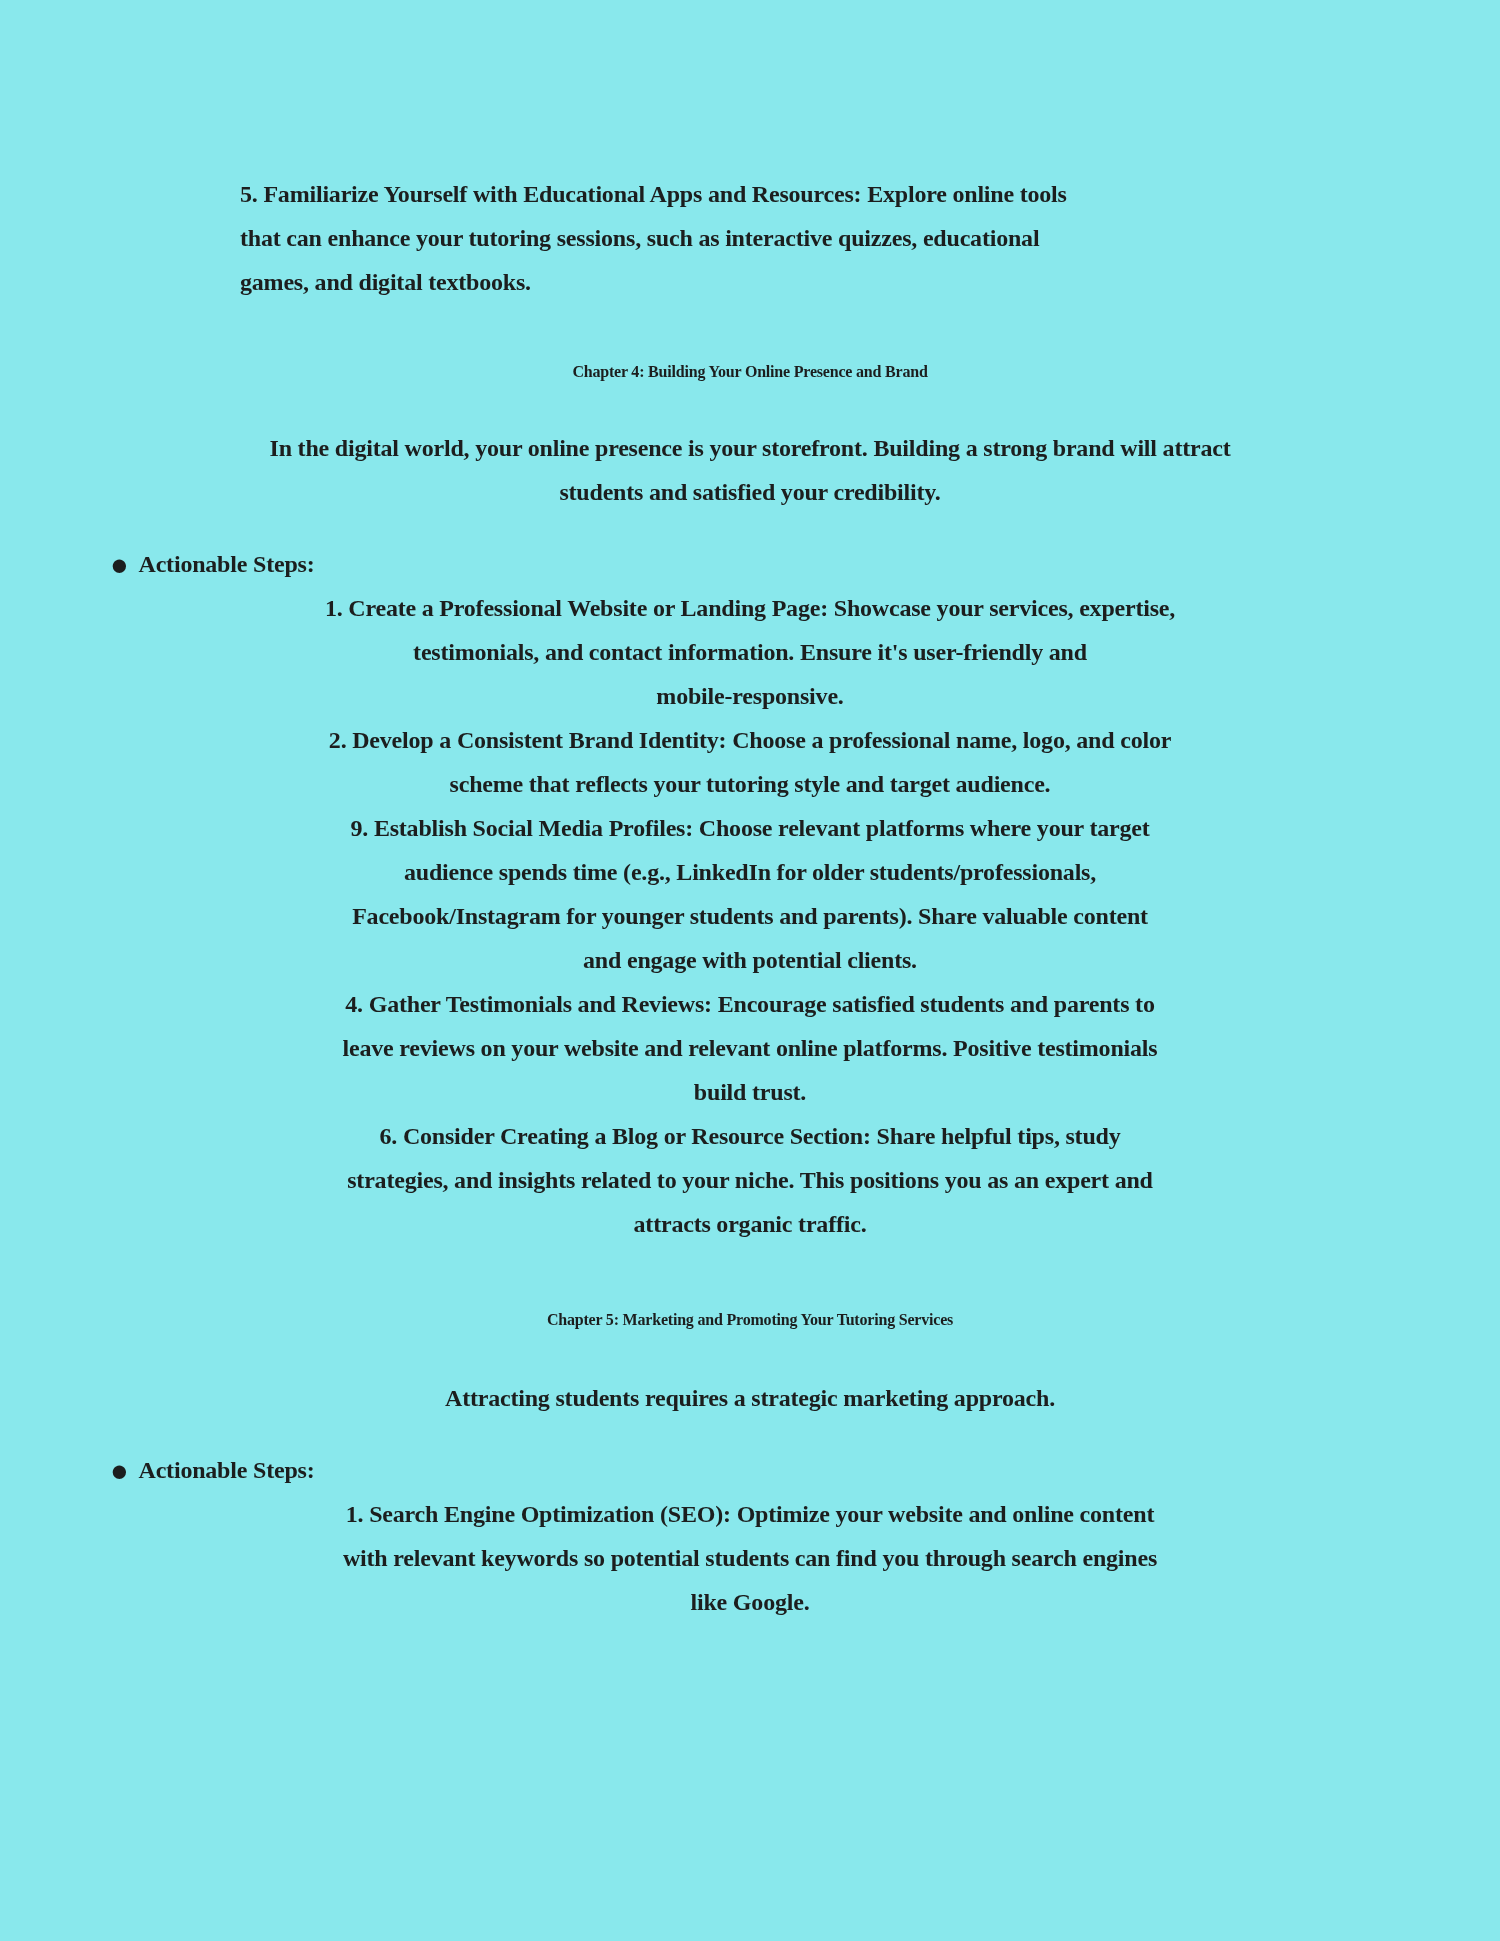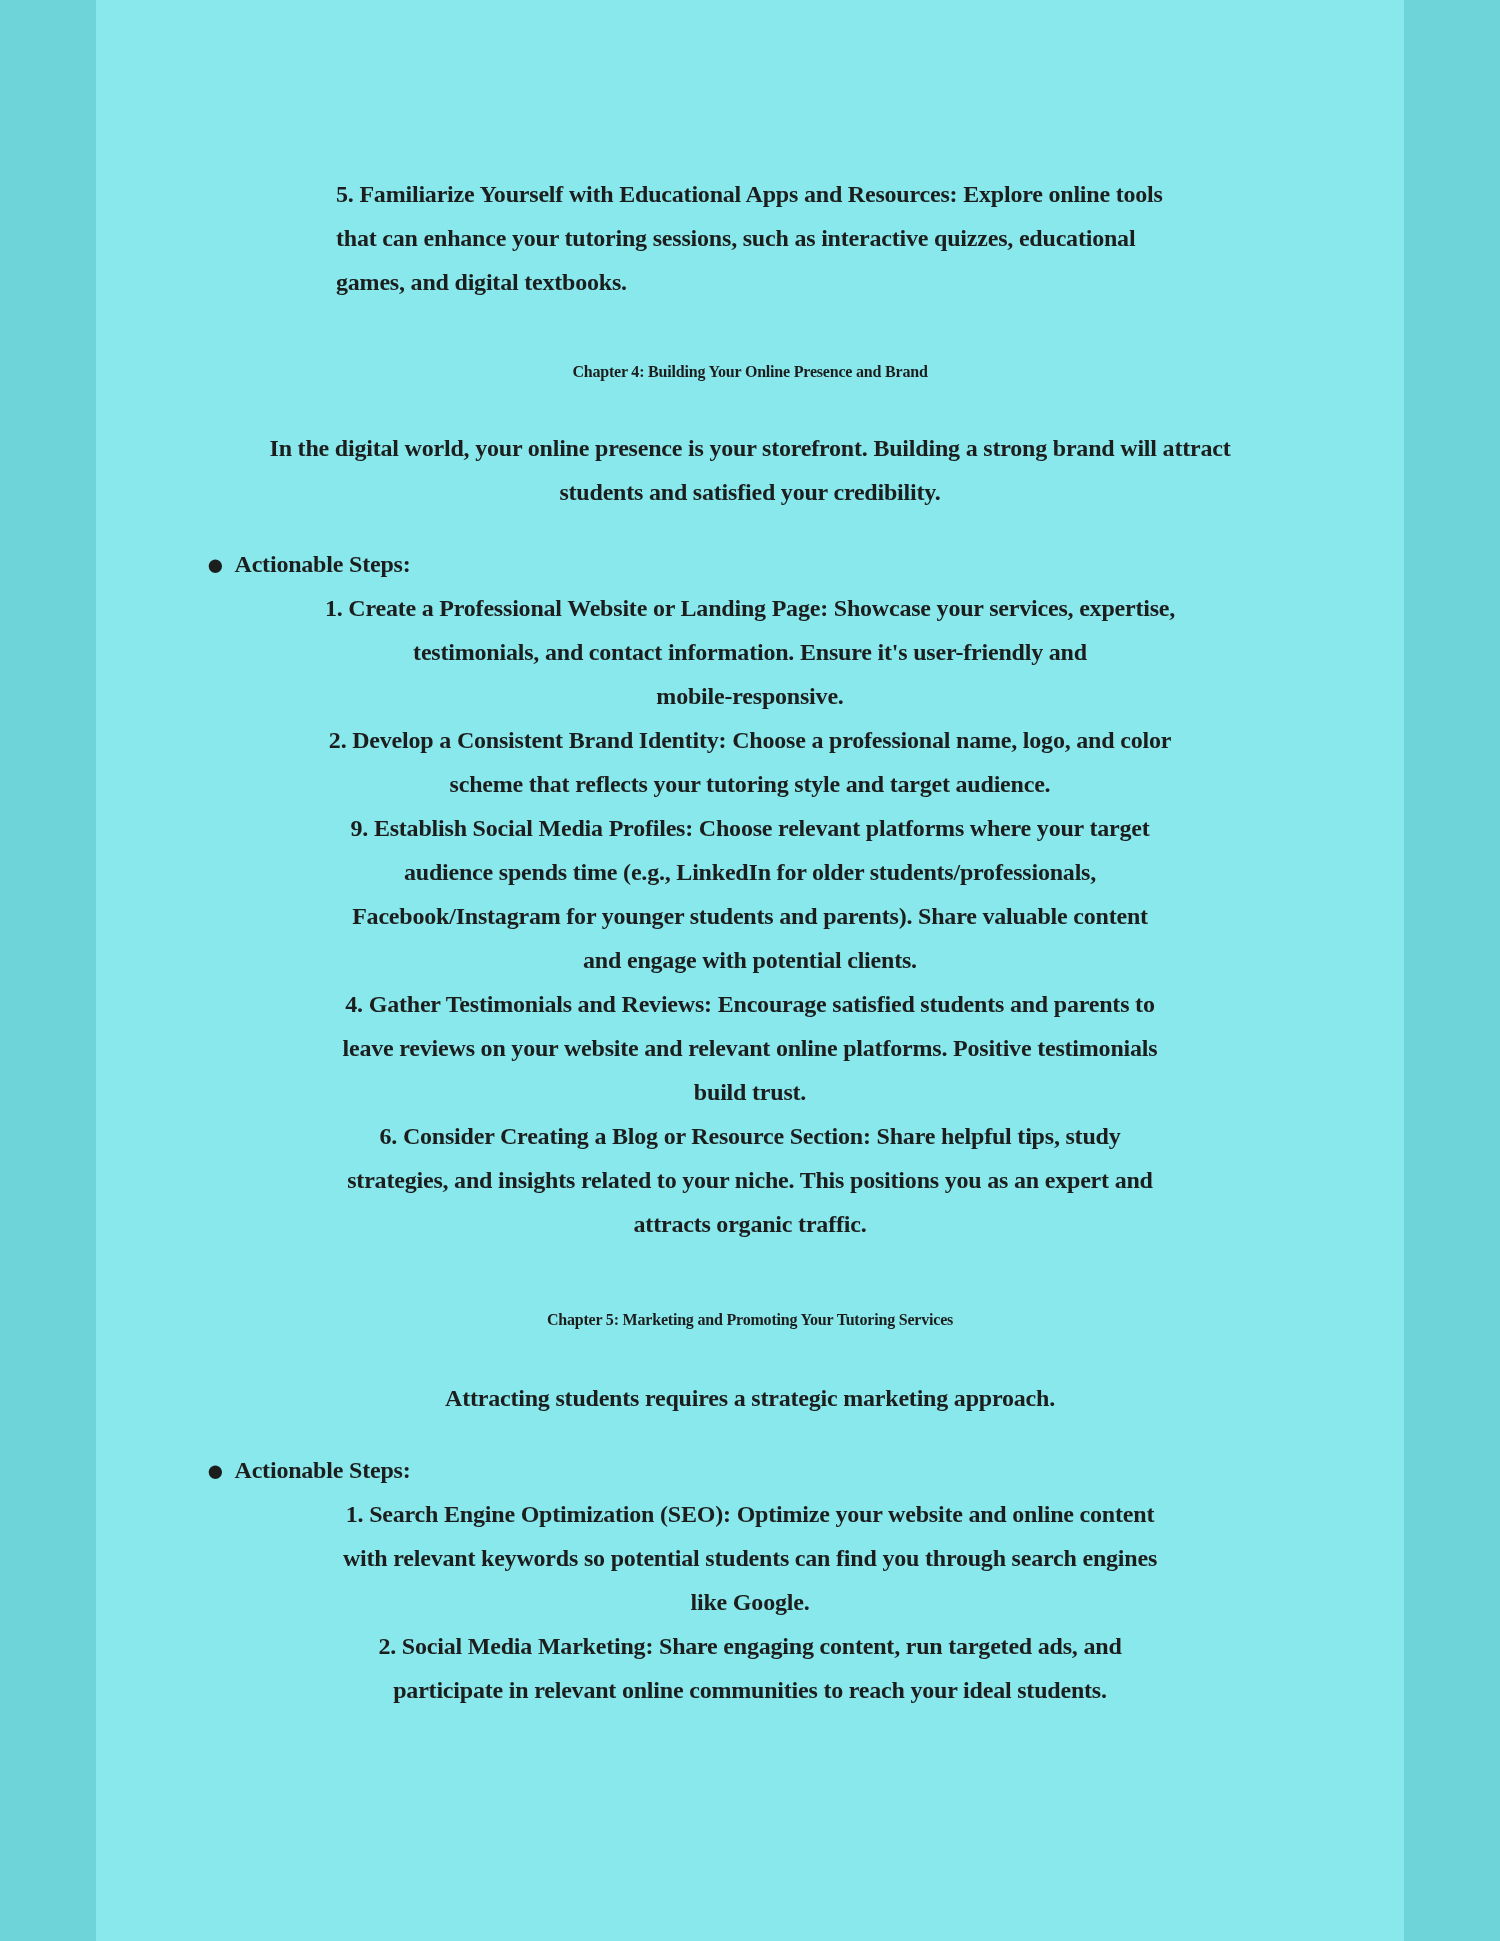--- a/index.html
+++ b/index.html
@@ -2,21 +2,21 @@
 <html><head>
 <meta charset="utf-8">
 <style>
   html, body {
     margin: 0;
     padding: 0;
     background: #6fd4da;
   }
   .page {
     position: relative;
-    width: 1308px;
+    width: 1500px;
     height: 1941px;
     margin: 0 auto;
     background: #89e8ec;
     box-sizing: border-box;
     padding: 172px 110px 0 110px;
     font-family: "Liberation Serif", serif;
     font-weight: bold;
     font-size: 24px;
     line-height: 44px;
     color: #1c1e1e;
@@ -98,16 +98,14 @@
 
   <div class="lines intro ch5">Attracting students requires a strategic marketing approach.</div>
 
   <div class="steps-heading">
     <span class="bullet">●</span><span>Actionable Steps:</span>
   </div>
 
   <div class="lines step">1. Search Engine Optimization (SEO): Optimize your website and online content
 with relevant keywords so potential students can find you through search engines
 like Google.</div>
-  <div class="lines step">2. Social Media Marketing: Share engaging content, run targeted ads, and
-participate in relevant online communities to reach your ideal students.</div>
 
 </div>
 
 </body></html>

